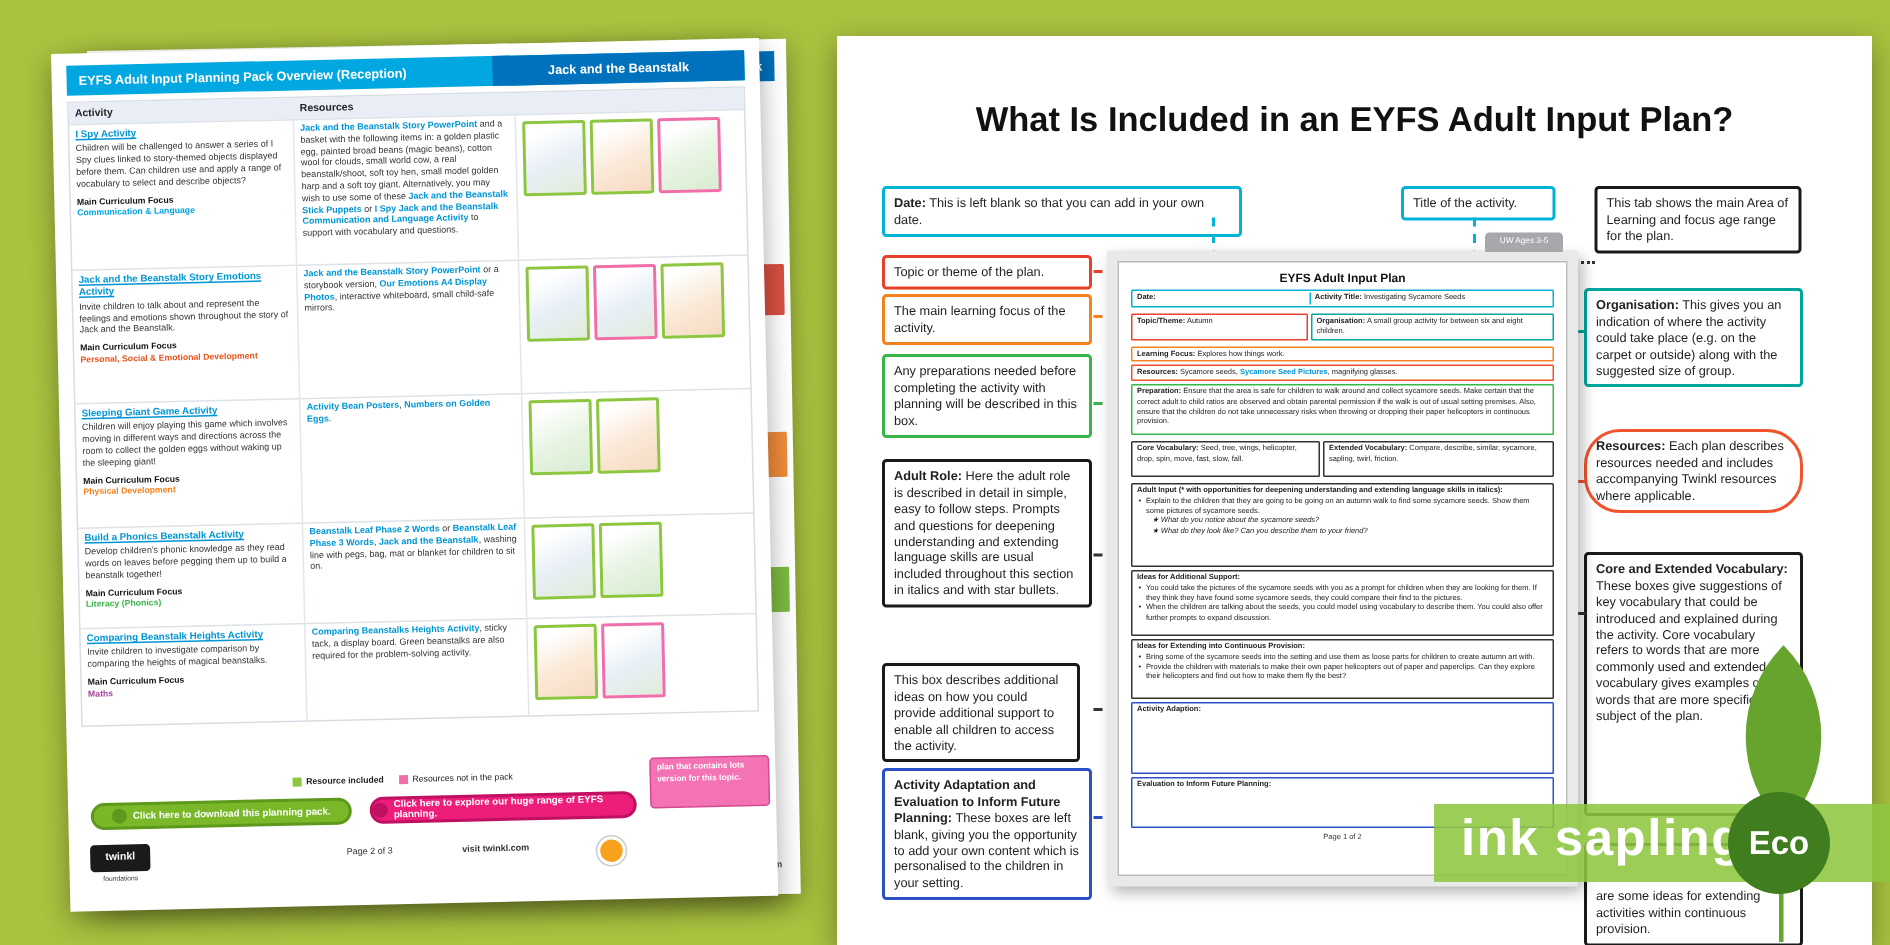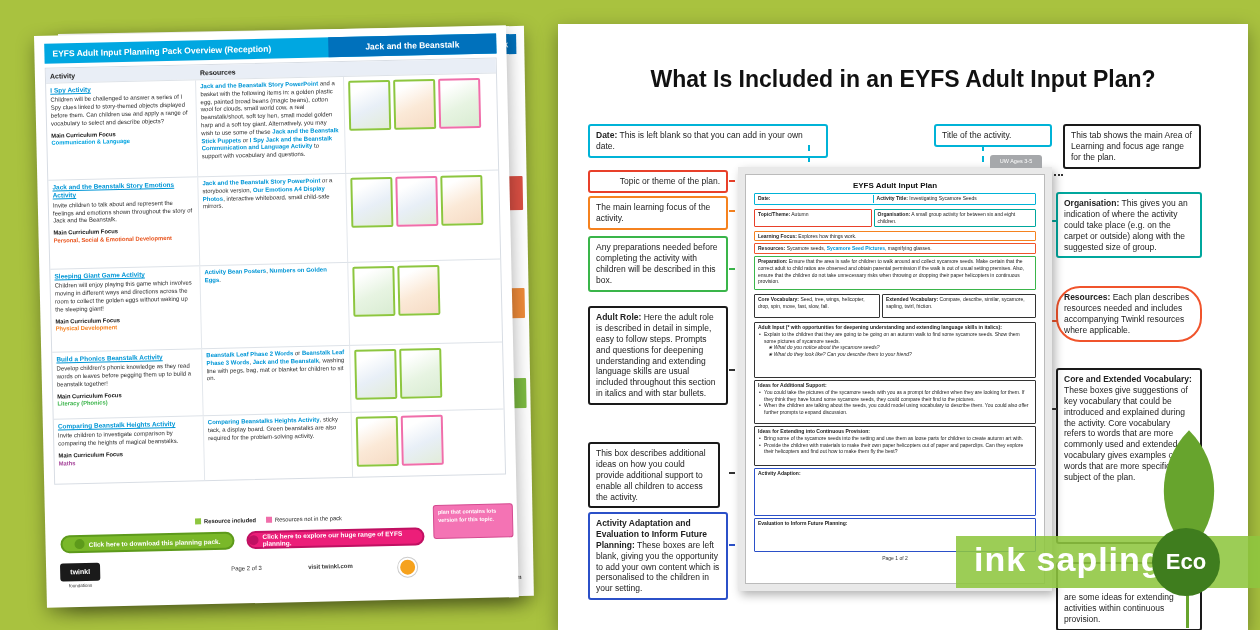--- a/index.html
+++ b/index.html
@@ -209,34 +209,34 @@
     <div class="fs-visit">visit twinkl.com</div>
     <div class="badge-circ"></div>
   </div>
 
   <div class="sheet right-sheet">
     <div class="rp-title">What Is Included in an EYFS Adult Input Plan?</div>
 
     <div class="co" style="left: 30px; top: 100px; width: 240px; border-color: rgb(0, 179, 215);">
       <b>Date:</b><span> This is left blank so that you can add in your own date.</span>
     </div>
-    <div class="co" style="left: 376px; top: 100px; width: 118px; border-color: rgb(0, 179, 215);">
+    <div class="co" style="left: 376px; top: 100px; width: 103px; border-color: rgb(0, 179, 215);">
       <span>Title of the activity.</span>
     </div>
     <div class="co" style="left: 505px; top: 100px; width: 138px; border-color: rgb(26, 26, 26);">
       <span>This tab shows the main Area of Learning and focus age range for the plan.</span>
     </div>
-    <div class="co" style="left: 30px; top: 146px; width: 140px; border-color: rgb(232, 64, 42); text-align: right;">
+    <div class="co" style="left: 30px; top: 146px; width: 140px; border-color: rgb(232, 64, 42);">
       <span>Topic or theme of the plan.</span>
     </div>
     <div class="co" style="left: 30px; top: 172px; width: 140px; border-color: rgb(245, 130, 31);">
       <span>The main learning focus of the activity.</span>
     </div>
     <div class="co" style="left: 30px; top: 212px; width: 140px; border-color: rgb(58, 181, 74);">
-      <span>Any preparations needed before completing the activity with children will be described in this box.</span>
+      <span>Any preparations needed before completing the activity with planning will be described in this box.</span>
     </div>
     <div class="co" style="left: 30px; top: 282px; width: 140px; border-color: rgb(26, 26, 26);">
       <b>Adult Role:</b><span> Here the adult role is described in detail in simple, easy to follow steps. Prompts and questions for deepening understanding and extending language skills are usual included throughout this section in italics and with star bullets.</span>
     </div>
     <div class="co" style="left: 30px; top: 418px; width: 132px; border-color: rgb(26, 26, 26);">
       <span>This box describes additional ideas on how you could provide additional support to enable all children to access the activity.</span>
     </div>
     <div class="co" style="left: 498px; top: 168px; width: 146px; border-color: rgb(0, 167, 157);">
       <b>Organisation:</b><span> This gives you an indication of where the activity could take place (e.g. on the carpet or outside) along with the suggested size of group.</span>
     </div>

